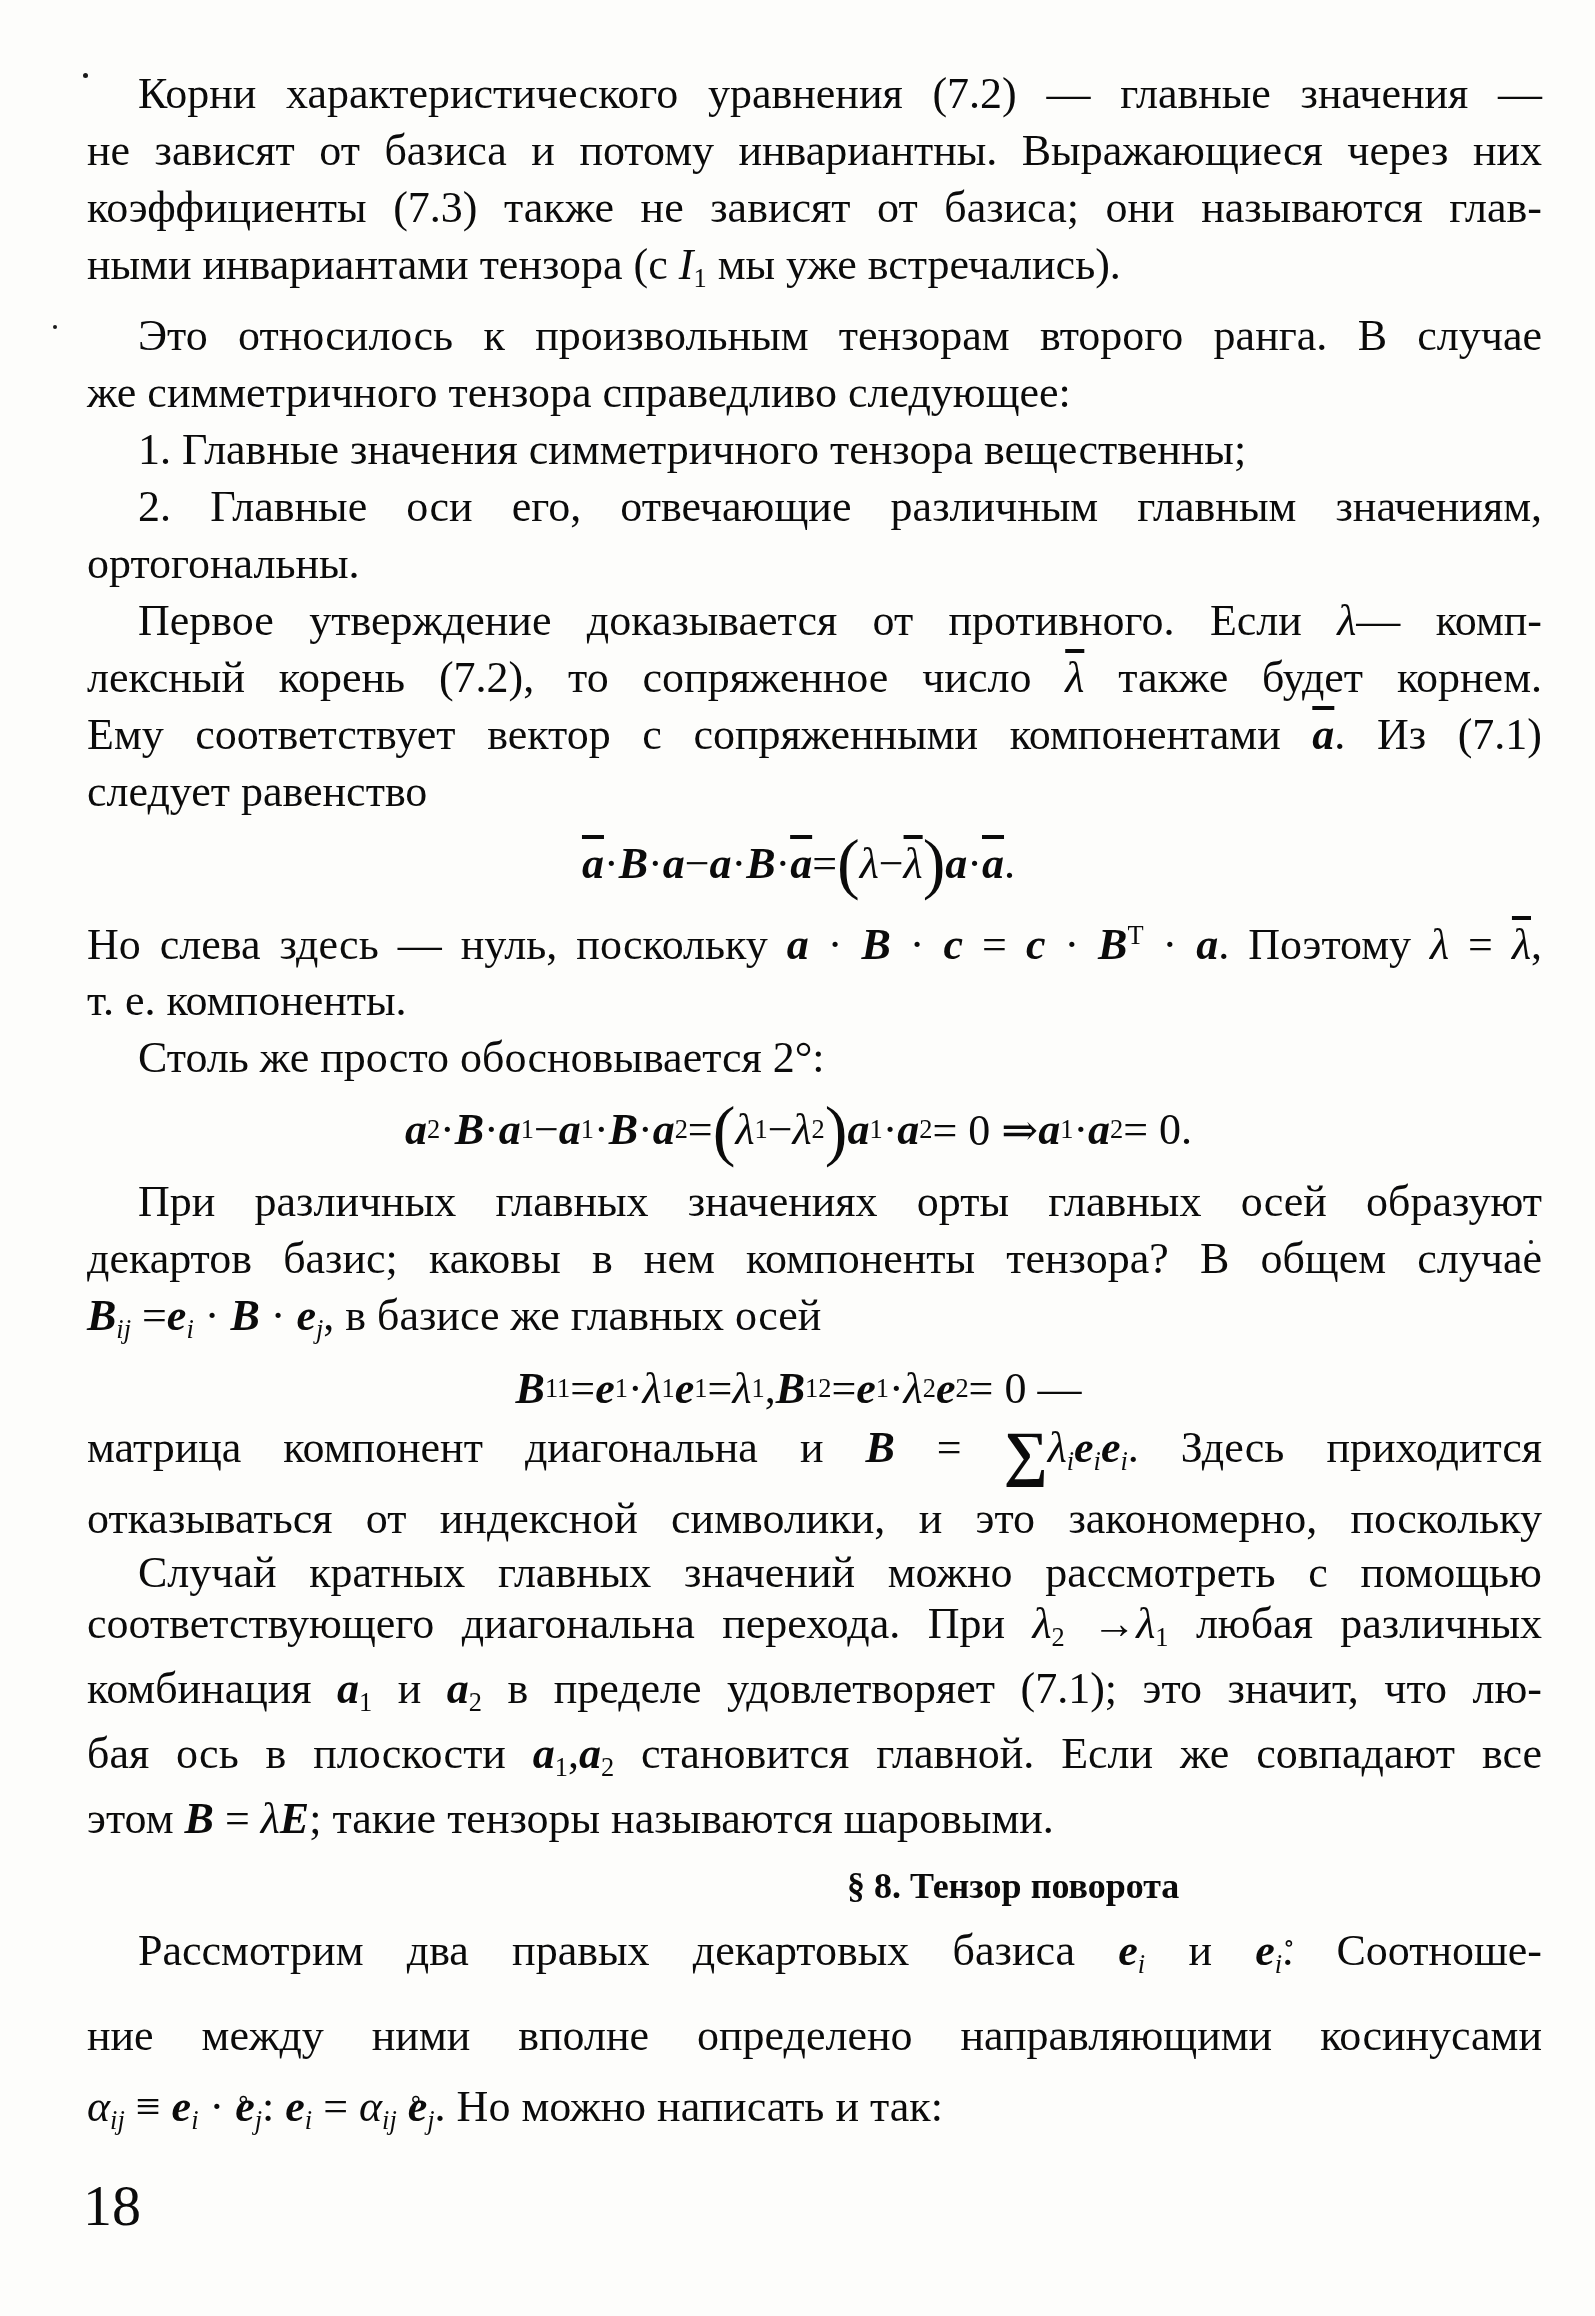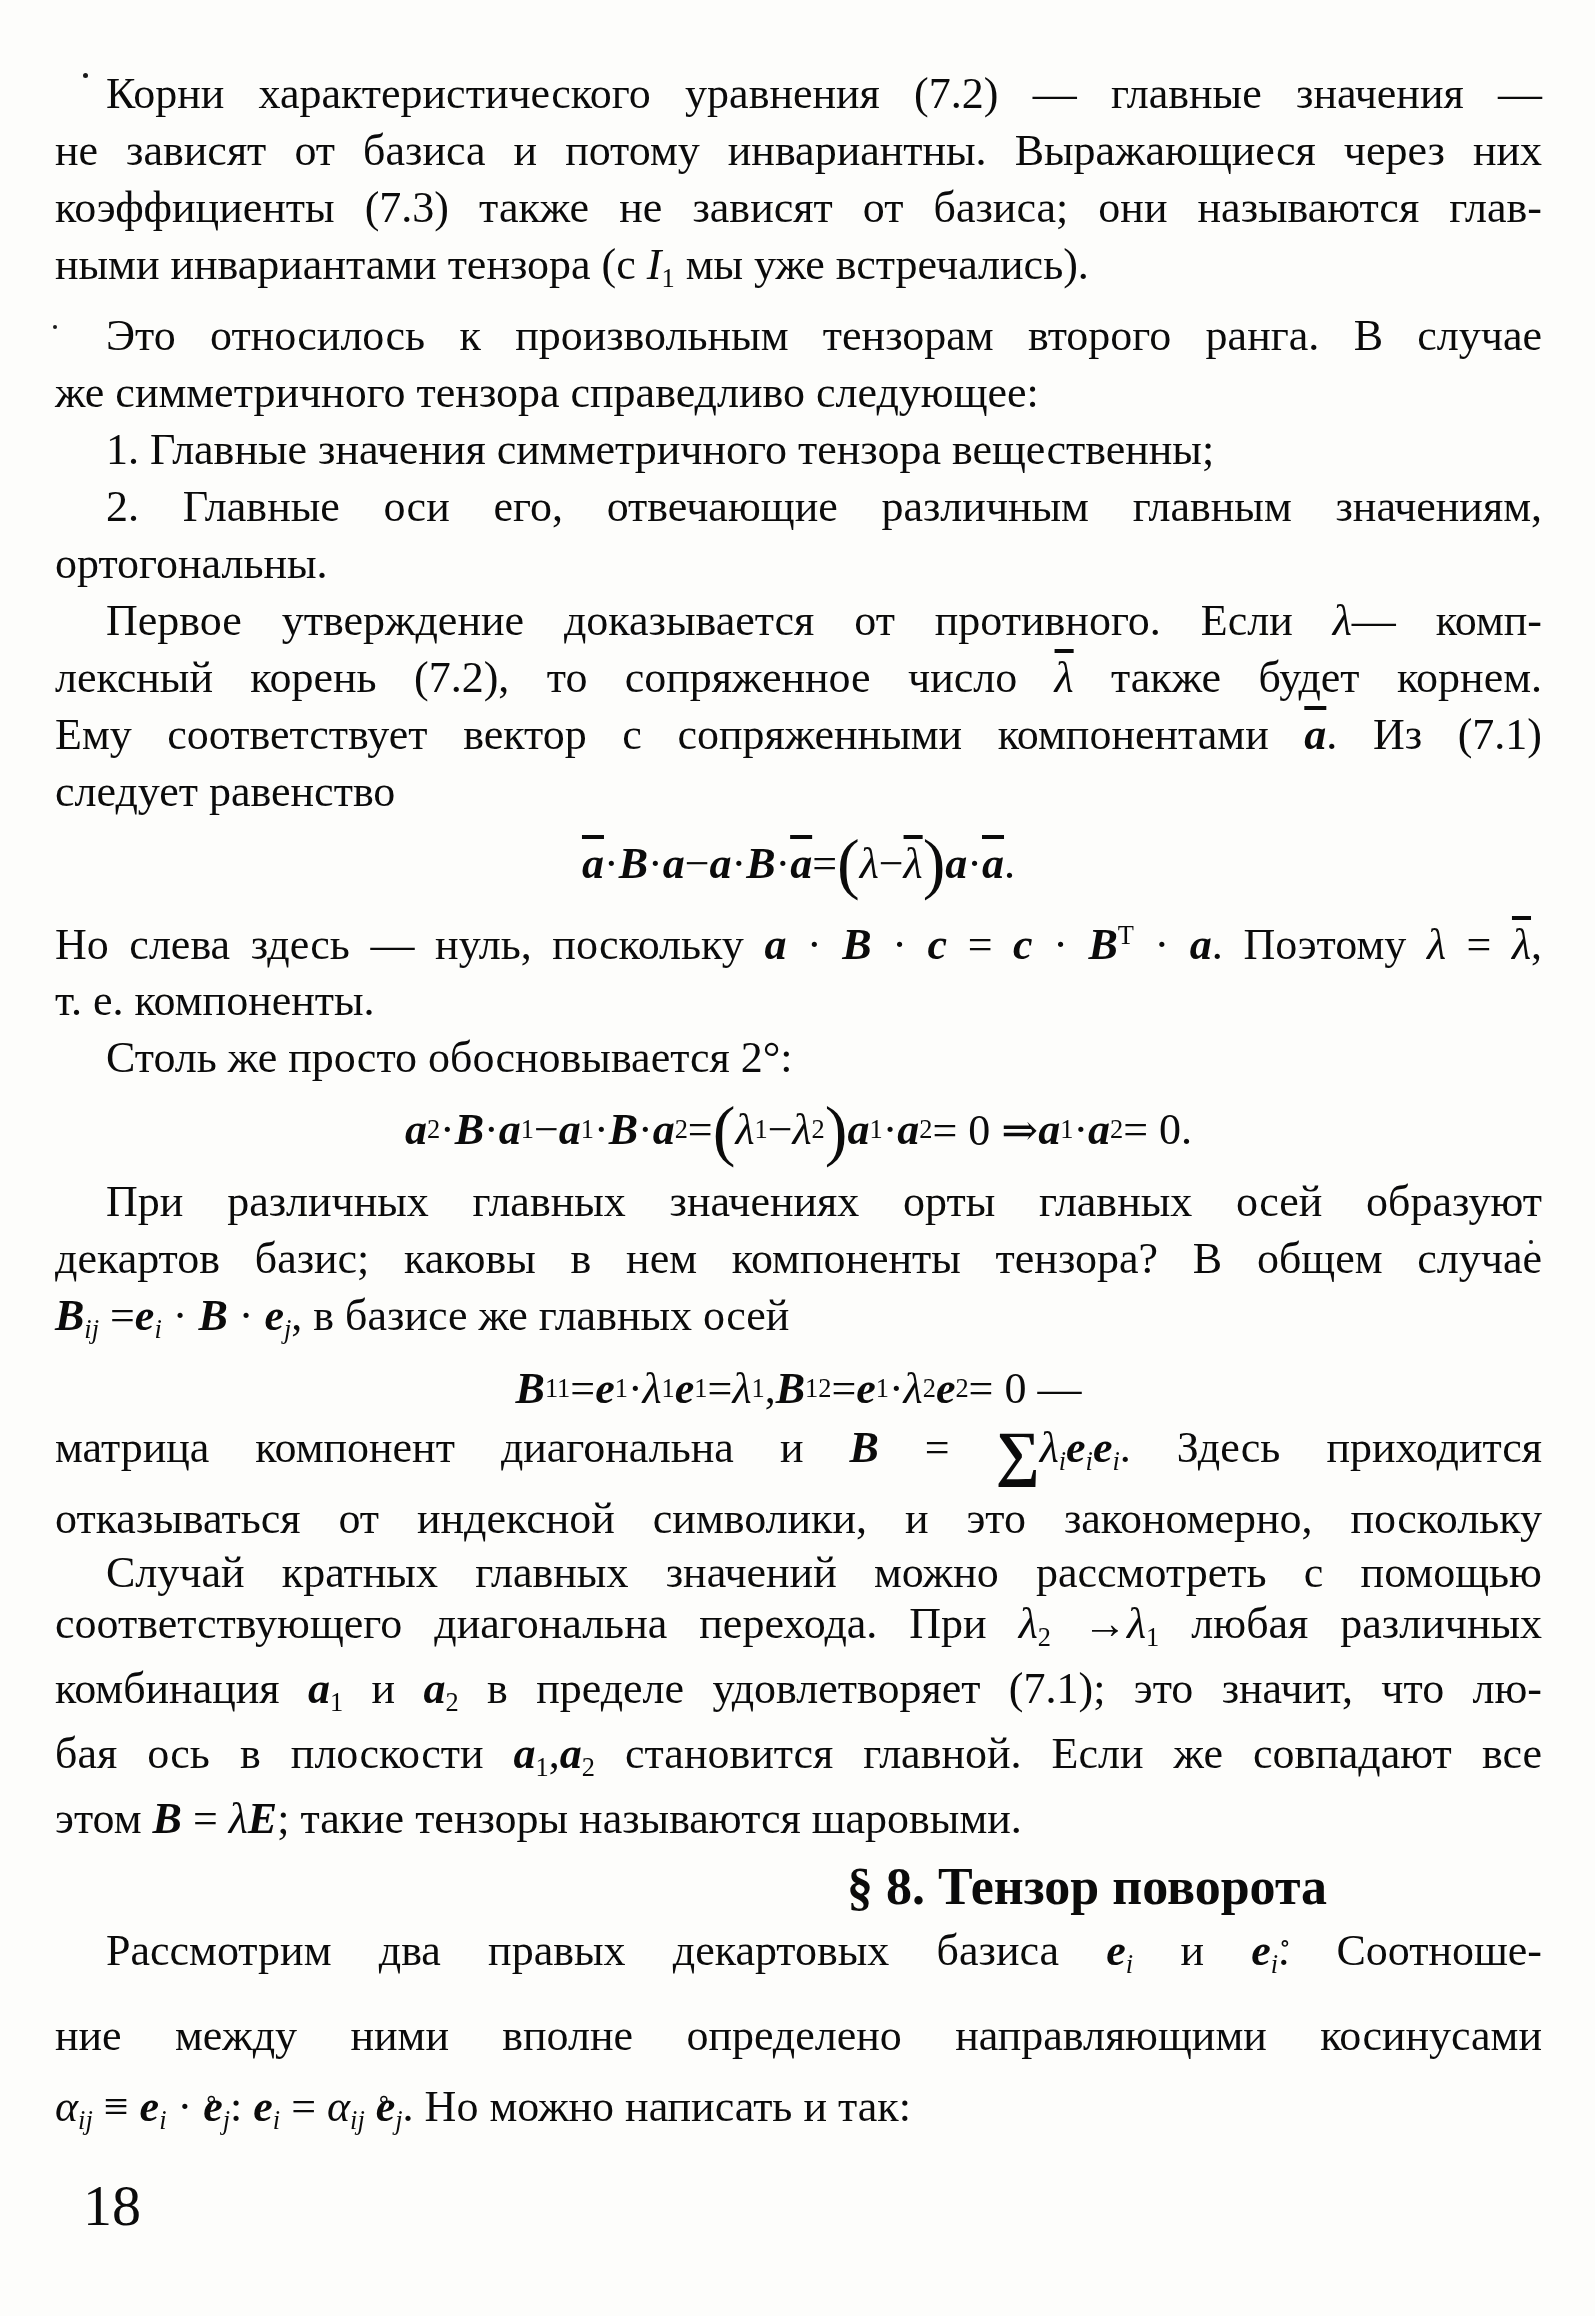--- a/index.html
+++ b/index.html
@@ -3,32 +3,32 @@
 <meta charset="utf-8">
 <style>
   html,body { margin:0; padding:0; background:#d8d8d8; }
   .page {
     position:relative; width:1596px; height:2317px; margin:0 auto;
     background:#fdfdfb; color:#0b0b0b; overflow:hidden;
     font-family:"Liberation Serif","DejaVu Serif",serif;
   }
   .text-block { position:absolute; left:55px; top:65px; width:1487px; font-size:44px; }
   .para { }
-  .line { line-height:57px; text-align:justify; text-align-last:justify; }
+  .line { line-height:57px; text-align:justify; text-align-last:justify;margin-left:32px; }
   .line.last { text-align-last:left;font-family:Liberation Serif, serif; }
   .line.ind { text-indent:51px; }
   .para8 .line { line-height:71px; }
   .para13 .line { line-height:51px; }
   .formula {
     display:flex; align-items:center; justify-content:center;
     font-size:44px; height:87px;
   }
   .formula.f-tight { height:61px; }
   .heading {
-    font-size:52px; margin-top:14px; height:57px; line-height:57px;
+    font-size:36px; margin-top:14px; height:57px; line-height:57px;
     padding-left:792px; white-space:nowrap;
   }
   .b  { font-weight:bold; }
   .it { font-style:italic; }
   .bi { font-style:italic; font-weight:bold; }
   .sub { font-size:0.6em; vertical-align:-0.3em; }
   .sub.it { font-style:italic; }
   .sup { font-size:0.6em; vertical-align:0.55em; }
   .ovl { text-decoration:overline; }
   .ring { position:relative; }

